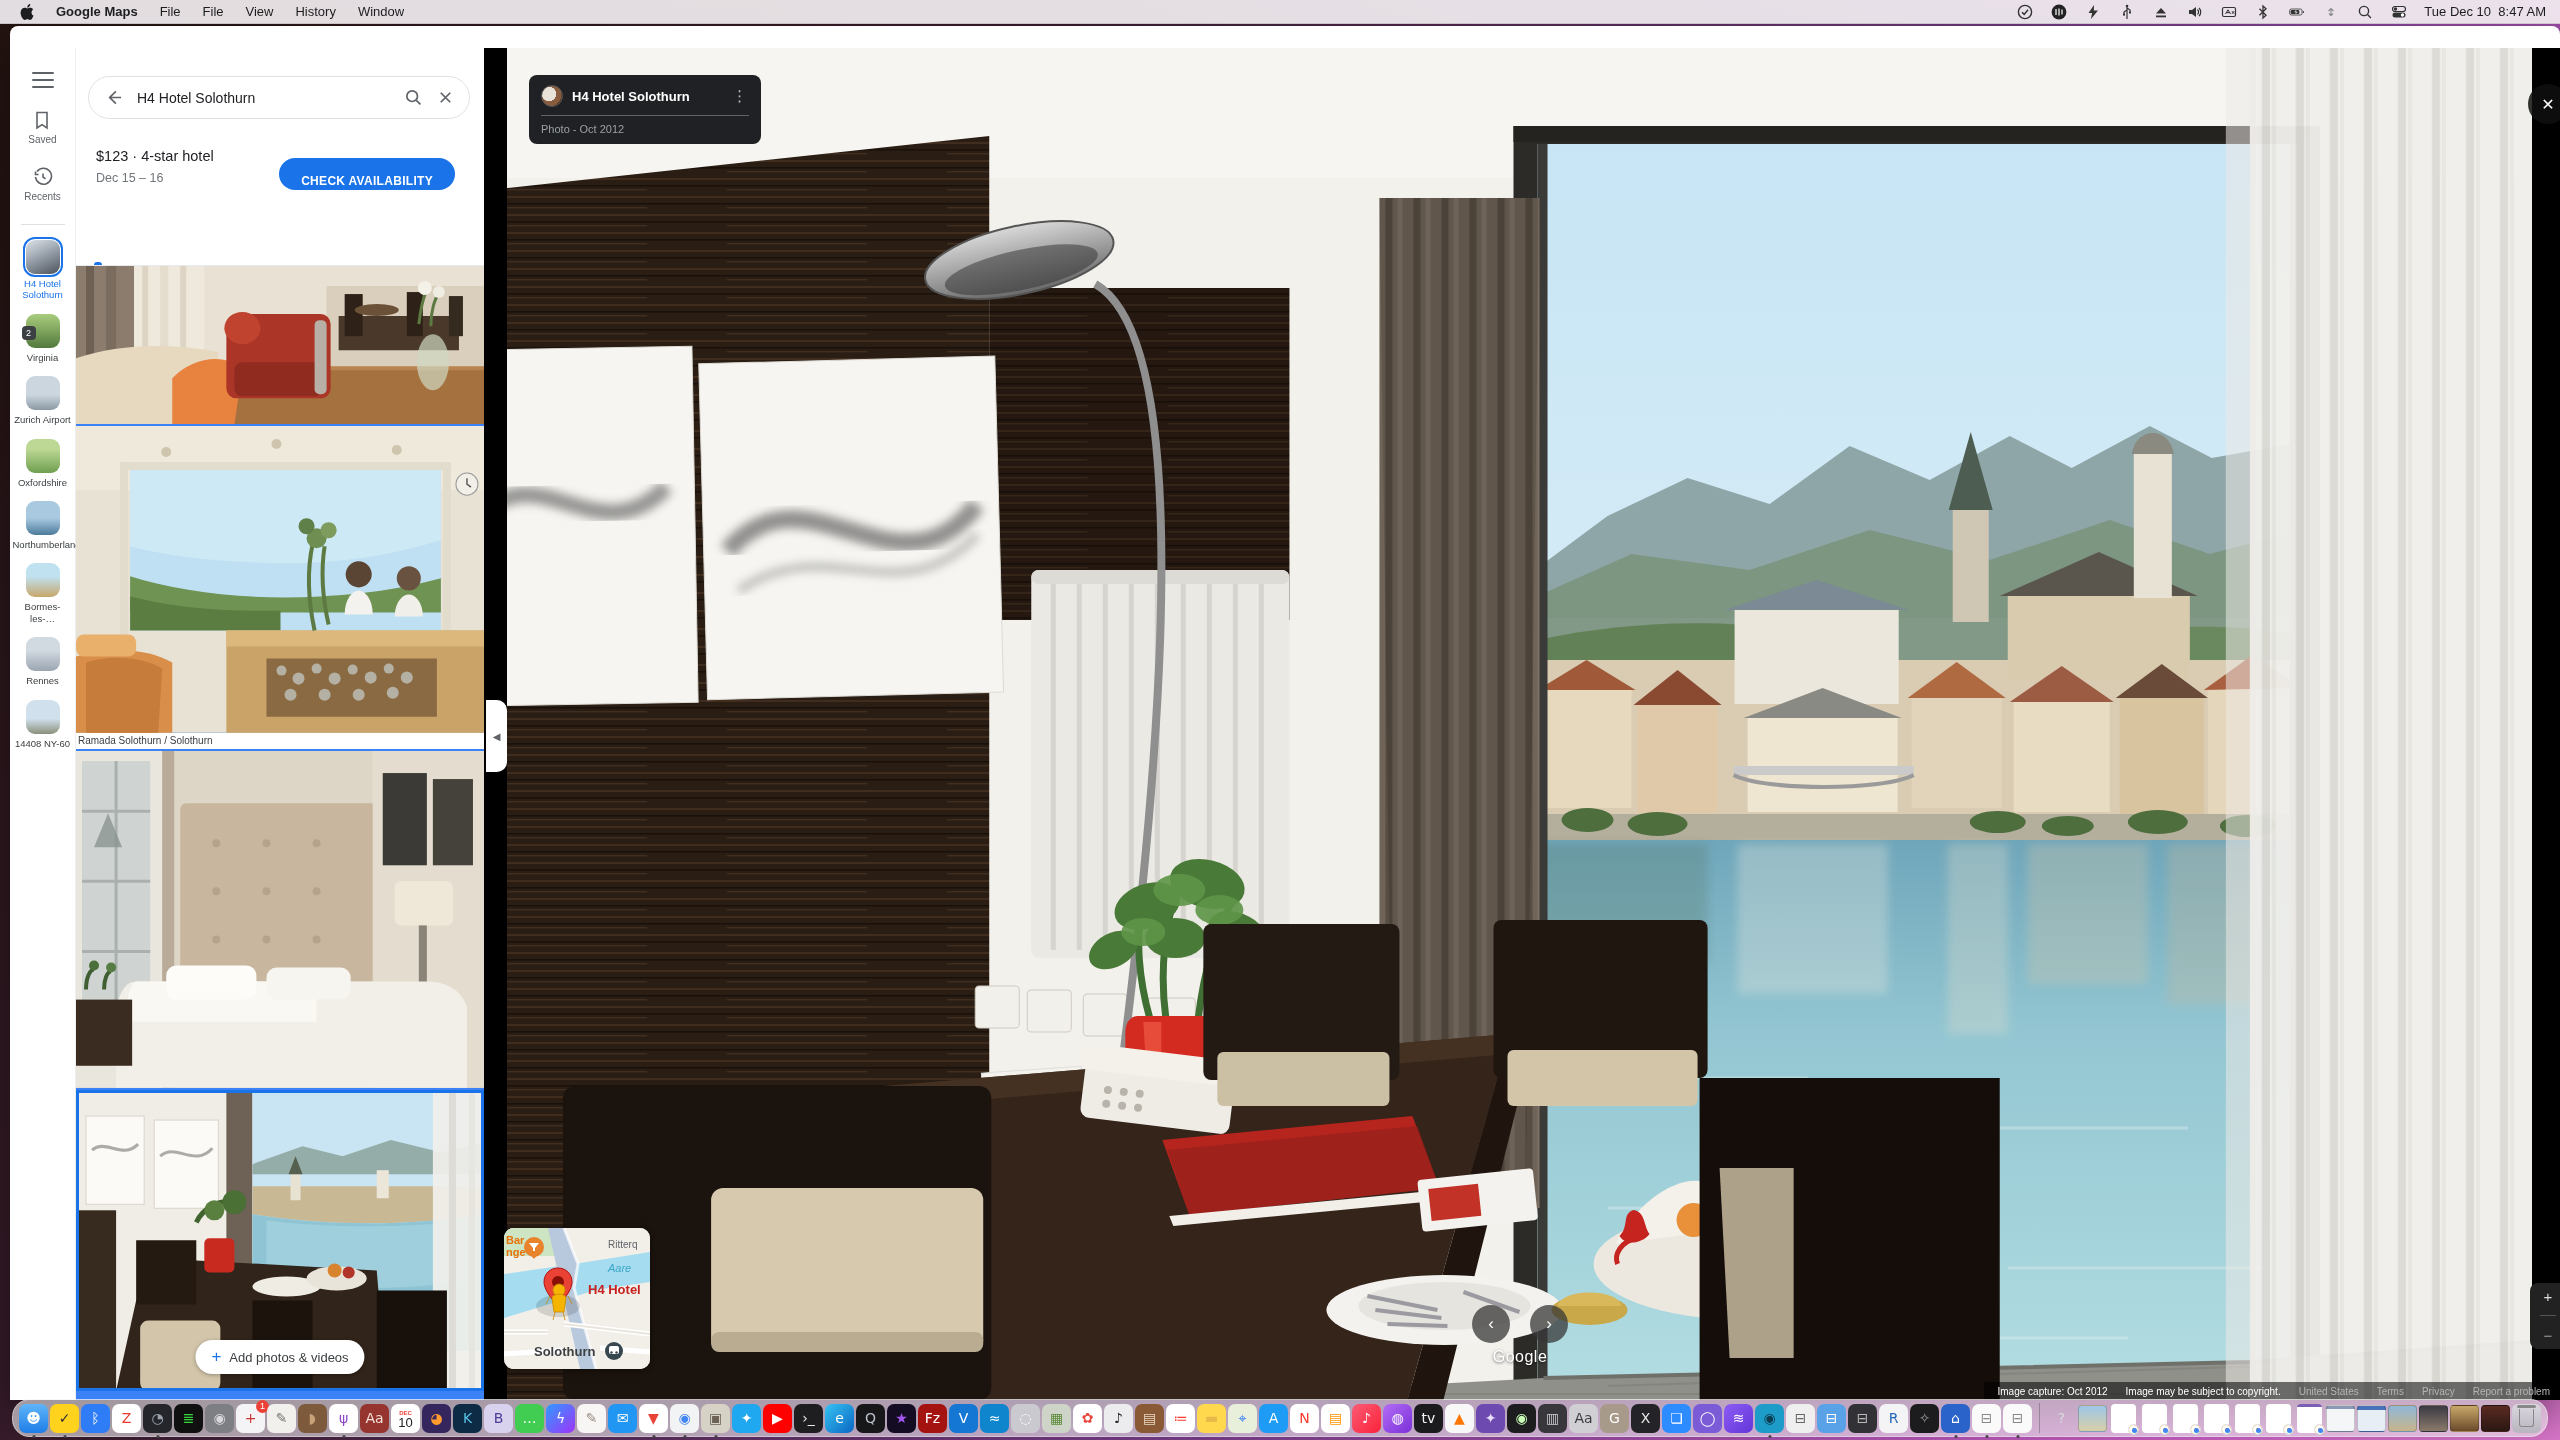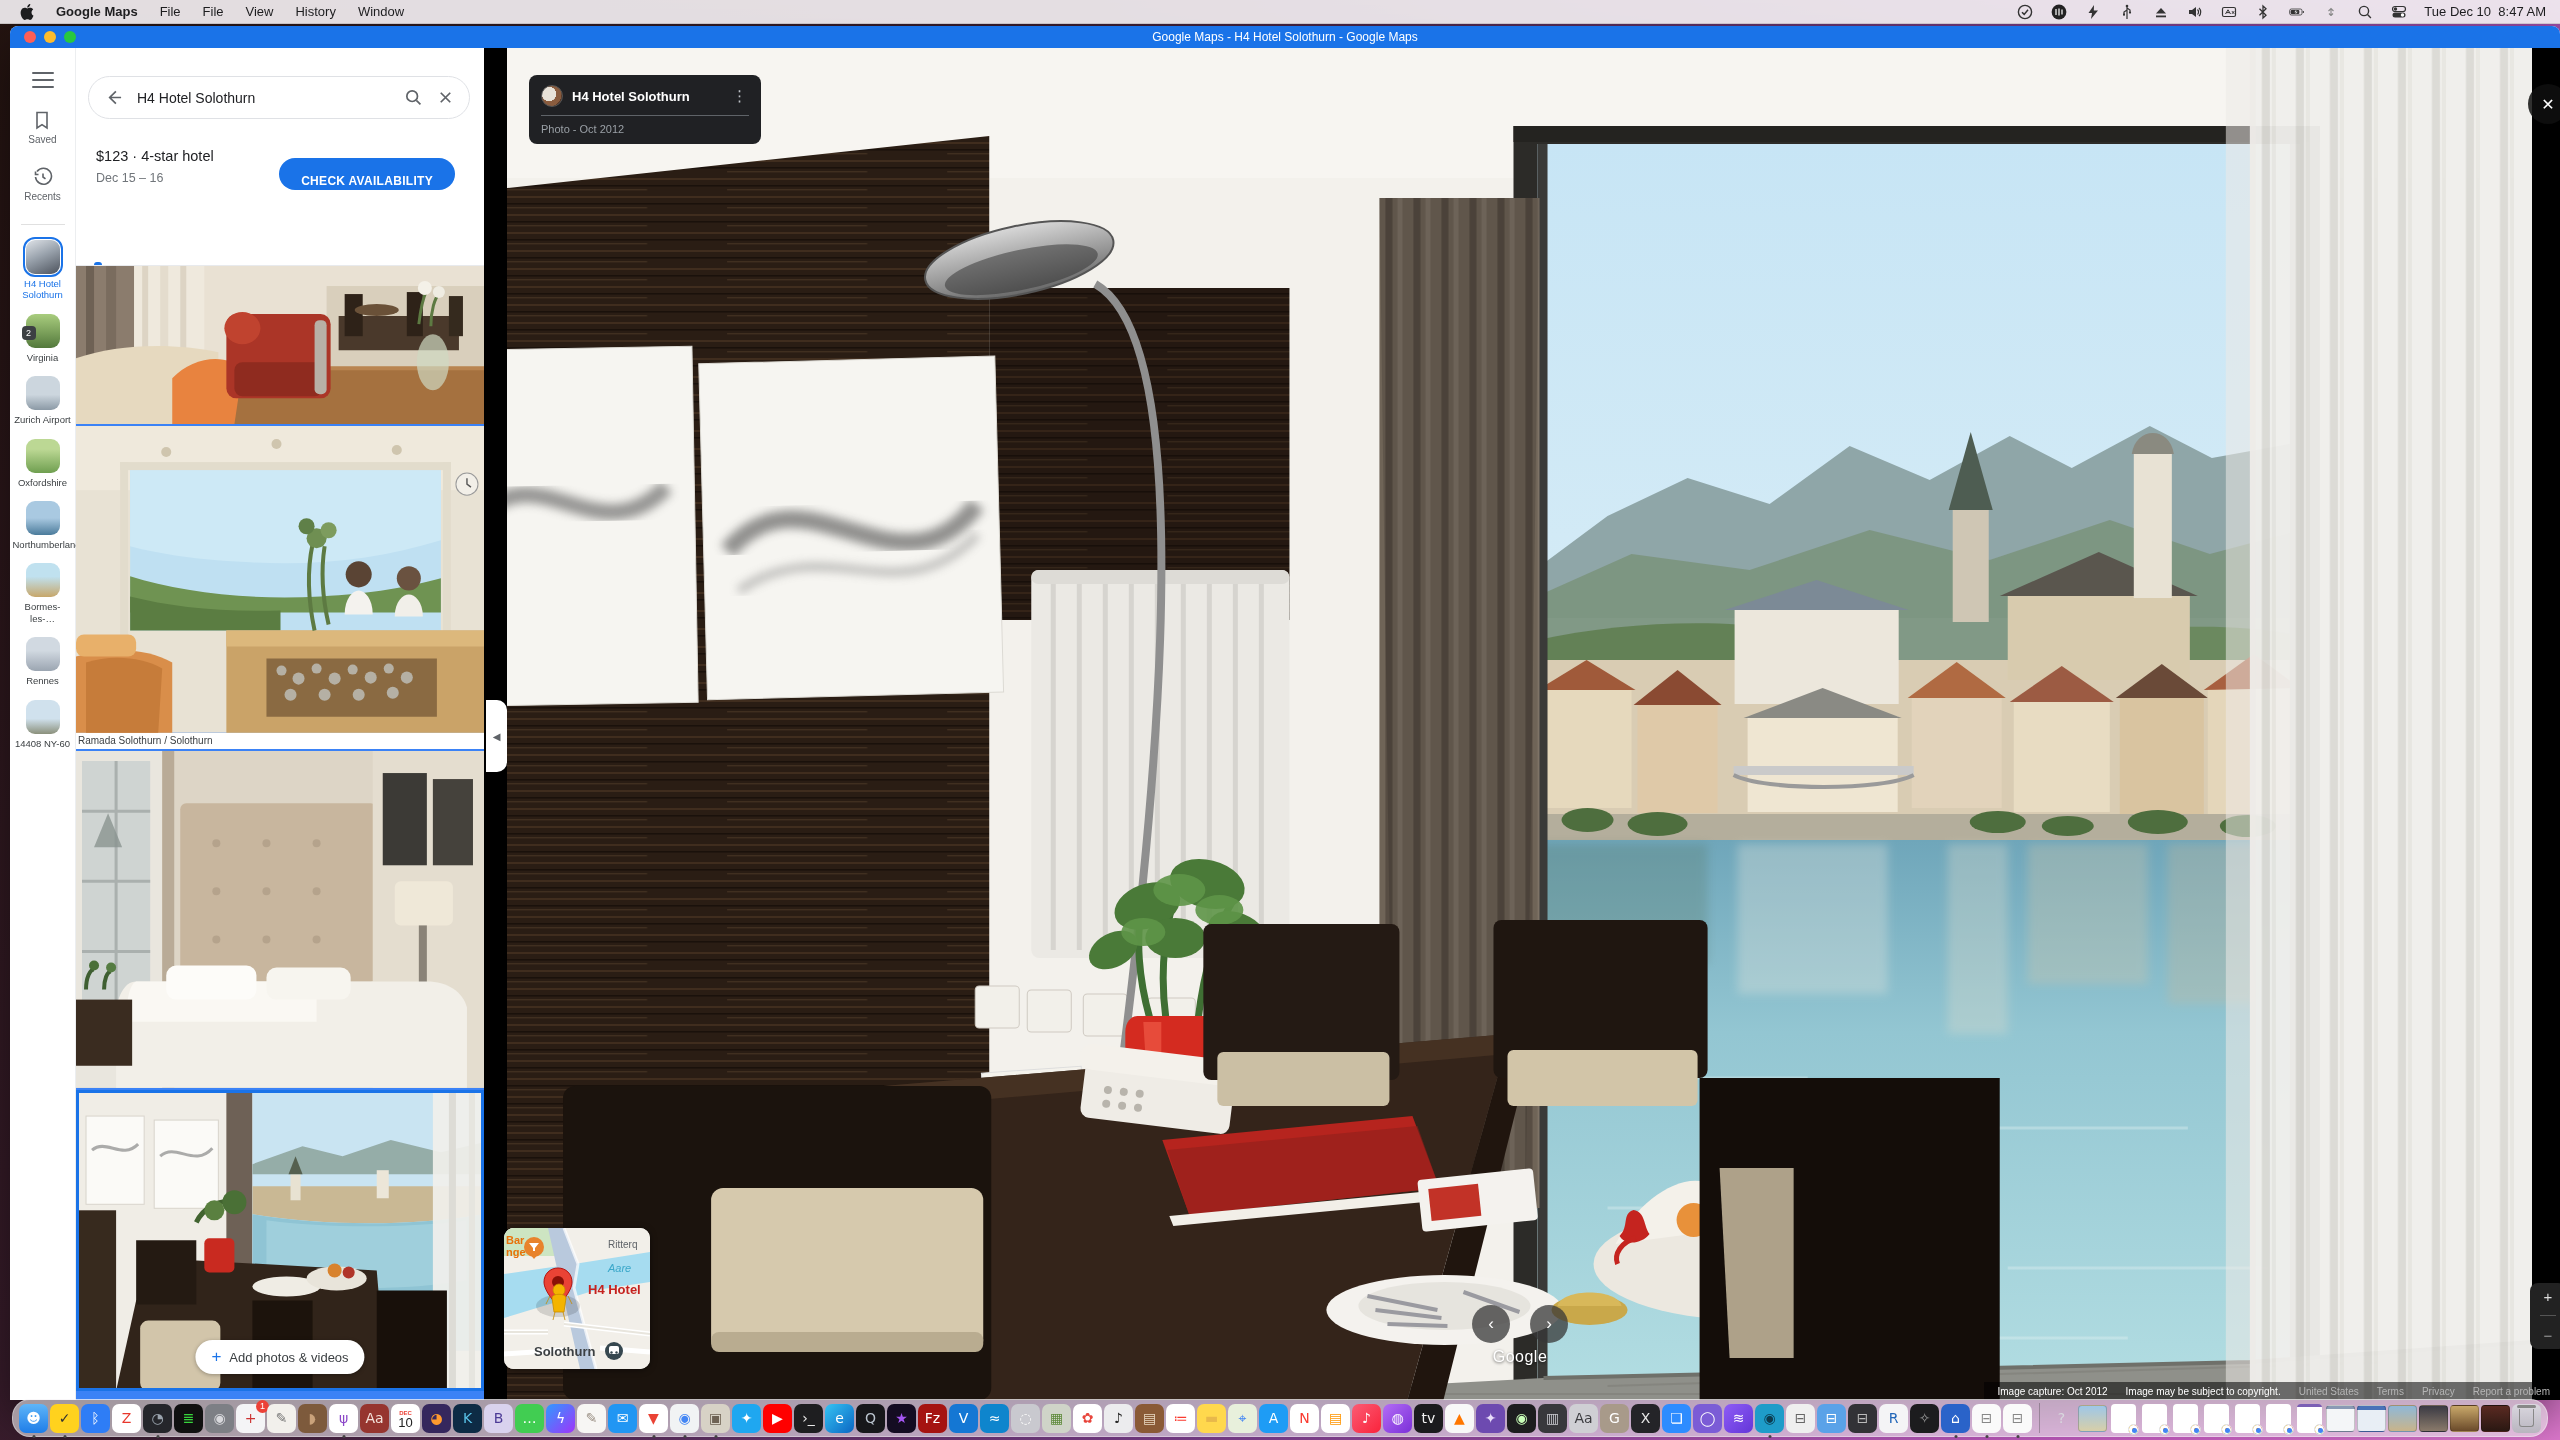--- a/index.html
+++ b/index.html
@@ -219,26 +219,20 @@
             <circle cx="4.5" cy="5" r="1.7" fill="#333"></circle>
             <rect x="1.5" y="8.5" width="13" height="5" rx="2.5" fill="#333"></rect>
             <circle cx="11.5" cy="11" r="1.7" fill="#fff"></circle>
           </svg>
         </span>
       <span class="mb-clock">Tue Dec 10  8:47 AM</span>
     </div>
   </div>
 
   <div class="window">
-    <div class="titlebar">
-      <span class="tl r"></span>
-      <span class="tl y"></span>
-      <span class="tl g"></span>
-      <span class="win-title">Google Maps - H4 Hotel Solothurn - Google Maps</span>
-    </div>
     <div class="content">
 
       <div class="rail">
         <div class="hamburger">
             <i></i>
             <i></i>
             <i></i>
           </div>
         <div class="rail-item">
           <svg viewBox="0 0 20 20">

